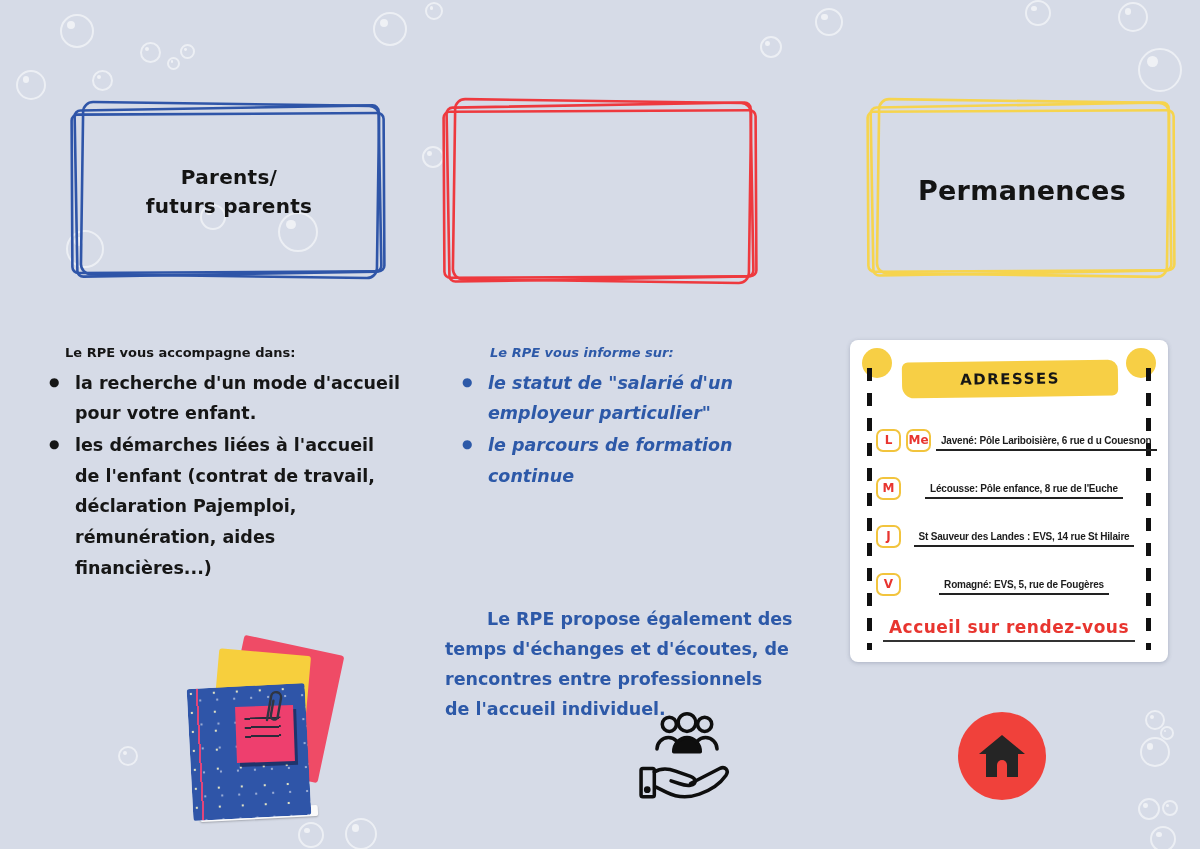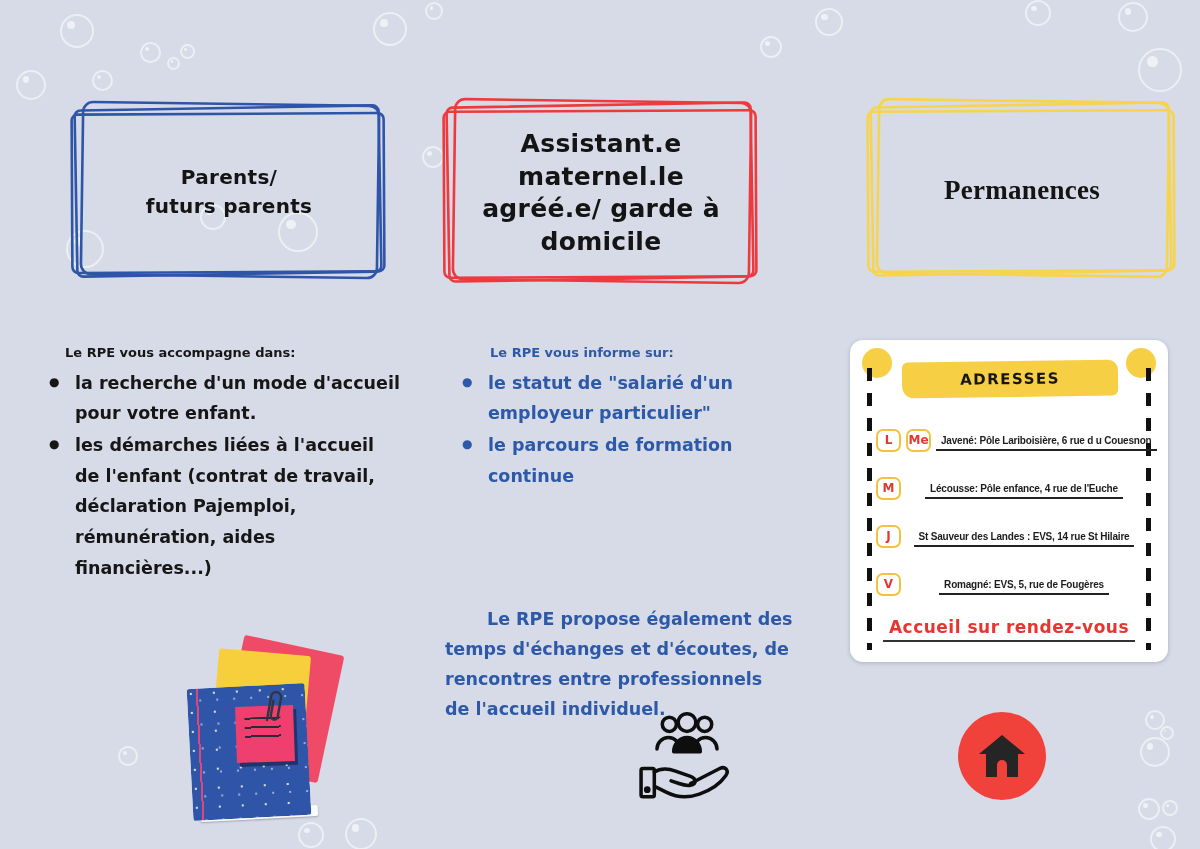--- a/index.html
+++ b/index.html
@@ -15,42 +15,42 @@
   
   .frame{position:absolute;display:flex;align-items:center;justify-content:center;}
   .frame svg{position:absolute;inset:0;width:100%;height:100%;}
   .frame h2{position:relative;margin:0;text-align:center;color:#141414;font-weight:bold;
             white-space:pre-line;letter-spacing:.3px;}
   #frame-parents{left:68px;top:98px;width:322px;height:188px;color:#2f55a8;}
   #frame-parents h2{font-size:20px;line-height:1.45;}
   #frame-assmat{left:440px;top:95px;width:322px;height:196px;color:#ee393e;}
   #frame-assmat h2{font-size:25px;line-height:1.3;}
   #frame-perm{left:864px;top:95px;width:316px;height:190px;color:#f6d44e;}
-  #frame-perm h2{font-size:27px;font-family:Liberation Serif, serif;}
+  #frame-perm h2{font-size:27px;}
 
   
   .textblock{position:absolute;font-weight:bold;font-size:17.5px;line-height:1.75;}
   #tb-parents{left:42px;top:342px;width:362px;color:#161616;}
-  #tb-assmat{left:437px;top:342px;width:350px;color:#2d59a8;}
+  #tb-assmat{left:437px;top:342px;width:350px;color:#2d59a8;font-style:italic;}
   .lead{margin:0 0 3px 0;font-size:13px;}
   #tb-parents .lead{margin-left:23px;}
   #tb-assmat .lead{margin-left:53px;}
   .textblock ul{margin:0;padding:0;list-style:none;}
   .textblock li{position:relative;margin-top:1px;}
   #tb-parents li{padding-left:33px;}
   #tb-assmat li{padding-left:51px;}
   .textblock li::before{content:"●";position:absolute;font-size:12px;top:4px;}
   #tb-parents li::before{left:7px;}
   #tb-assmat li::before{left:25px;}
   .para{position:absolute;left:437px;top:596px;width:348px;color:#2d59a8;font-weight:bold;
         font-size:17.5px;line-height:1.72;text-indent:42px;white-space:pre-line;margin:8px;}
 
   
   .card{position:absolute;left:850px;top:340px;width:318px;height:322px;background:#ffffff;
-        border-radius:13px;box-shadow:0 1px 4px rgba(70,80,110,0.3);}
+        border-radius:8px;box-shadow:0 1px 4px rgba(70,80,110,0.3);}
   .corner{position:absolute;width:30px;height:30px;border-radius:50%;background:#f7cf45;top:8px;}
   .corner.left{left:12px;} .corner.right{right:12px;}
   .dashline{position:absolute;top:28px;bottom:12px;width:5px;
         background:repeating-linear-gradient(180deg,#101010 0 13px,transparent 13px 25px);}
   .dashline.left{left:17px;} .dashline.right{right:17px;}
   .banner{position:absolute;left:52px;top:21px;width:216px;height:36px;background:#f7cf45;
         border-radius:6px 10px 6px 12px;transform:rotate(-0.8deg);display:flex;align-items:center;
         justify-content:center;font-weight:bold;font-size:15px;letter-spacing:1.5px;color:#161616;}
   .rows{position:absolute;left:26px;right:26px;top:76px;}
   .row{display:flex;align-items:center;gap:5px;height:48px;}
@@ -139,24 +139,20 @@
   </div>
 
   <div class="frame" id="frame-assmat">
     <svg viewBox="0 0 322 196" preserveAspectRatio="none">
       <g fill="none" stroke="currentColor" stroke-width="2.6">
         <rect x="8" y="10" width="304" height="174" rx="6" transform="rotate(-1 161 98)"></rect>
         <rect x="14" y="6" width="296" height="180" rx="10" transform="rotate(0.8 161 98)"></rect>
         <rect x="4" y="16" width="312" height="166" rx="6" transform="rotate(-0.3 161 98)"></rect>
       </g>
     </svg>
-    <h2>Assistant.e
-maternel.le
-agréé.e/ garde à
-domicile</h2>
   </div>
 
   <div class="frame" id="frame-perm">
     <svg viewBox="0 0 316 190" preserveAspectRatio="none">
       <g fill="none" stroke="currentColor" stroke-width="2.6">
         <rect x="8" y="10" width="298" height="168" rx="6" transform="rotate(-1 158 95)"></rect>
         <rect x="14" y="6" width="290" height="174" rx="10" transform="rotate(0.8 158 95)"></rect>
         <rect x="4" y="16" width="306" height="160" rx="6" transform="rotate(-0.3 158 95)"></rect>
       </g>
     </svg>
@@ -190,21 +186,21 @@
     <span class="dashline right"></span>
     <div class="banner">ADRESSES</div>
     <div class="rows">
       <div class="row">
         <span class="badge">L</span>
         <span class="badge">Me</span>
         <span class="addr"><span>Javené: Pôle Lariboisière, 6 rue d u Couesnon</span></span>
       </div>
       <div class="row">
         <span class="badge">M</span>
-        <span class="addr"><span>Lécousse: Pôle enfance, 4 rue de l'Euche</span></span>
+        <span class="addr"><span>Lécousse: Pôle enfance, 8 rue de l'Euche</span></span>
       </div>
       <div class="row">
         <span class="badge">J</span>
         <span class="addr"><span>St Sauveur des Landes : EVS, 14 rue St Hilaire</span></span>
       </div>
       <div class="row">
         <span class="badge">V</span>
         <span class="addr"><span>Romagné: EVS, 5, rue de Fougères</span></span>
       </div>
     </div>

